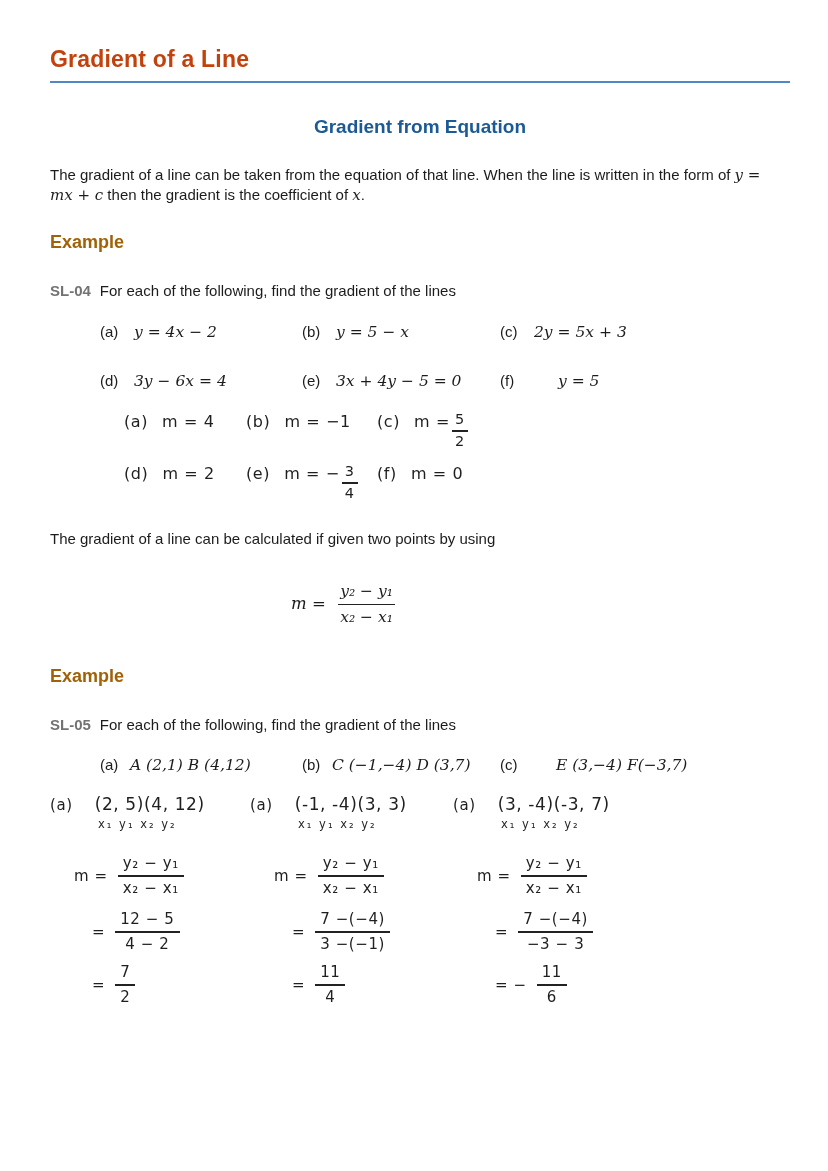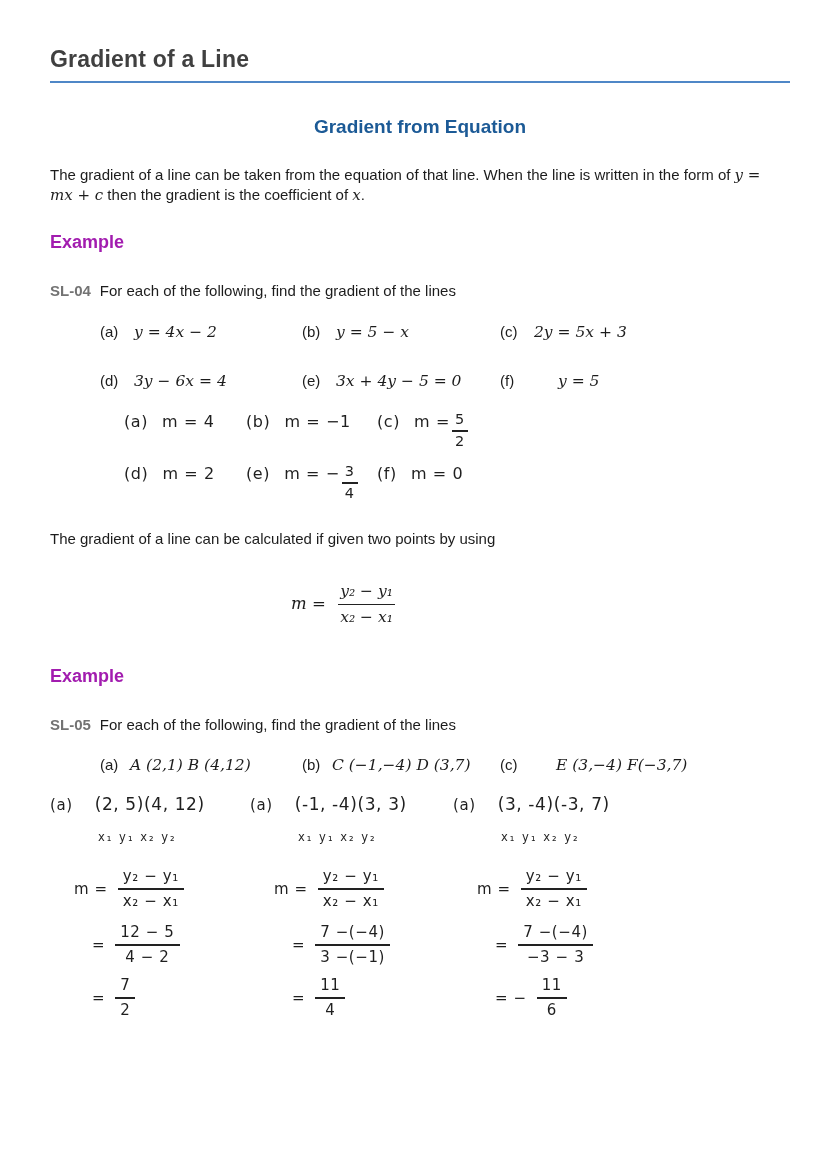--- a/index.html
+++ b/index.html
@@ -13,37 +13,37 @@
     font-family: "Liberation Sans", sans-serif;
     color: #1c1c1c;
     overflow: hidden;
   }
 
   
   .title {
     margin: 0;
     font-size: 23px;
     font-weight: bold;
-    color: #404040;
+    color: #c2410c;
     padding-bottom: 8px;
     border-bottom: 2px solid #4f87c7;
     letter-spacing: 0.2px;
   }
   .sec-heading {
     margin: 33px 0 0 0;
     font-size: 19px;
     font-weight: bold;
     color: #1c5a96;
     text-align: center;
   }
   .example-heading {
     margin: 27px 0 0 0;
     font-size: 18px;
     font-weight: bold;
-    color: #a21caf;
+    color: #a16207;
   }
 
   
   .body-para {
     margin: 27px 0 0 0;
     width: 724px;
     font-size: 15px;
     line-height: 19px;
   }
   .math {
@@ -102,21 +102,21 @@
   .ptscell.c3 .ptsmath { margin-left: 26px; }
 
   
   .workrow { display: flex; margin-top: 20px; }
   .wcol { font-size: 15px; }
   .wcol.c1 { width: 200px; }
   .wcol.c2 { width: 203px; }
   .wcol.c3 { width: 270px; }
   .whead { display: flex; font-size: 17px; }
   .whead .hwlbl { margin-right: 22px; font-size: 15px; padding-top: 2px; }
-  .wcoords { margin: 16px 0 0 48px; font-size: 11.5px; letter-spacing: 2px; }
+  .wcoords { margin: 3px 0 0 48px; font-size: 11.5px; letter-spacing: 2px; }
   .wline { margin-top: 24px; margin-left: 24px; display: flex; align-items: center; }
   .wline .lead { margin-right: 10px; }
   .wline.step { margin-top: 14px; margin-left: 42px; }
   .wline.result { margin-top: 10px; margin-left: 42px; }
   .wfrac { font-size: 15px; line-height: 1.15; }
   .wfrac .num { border-bottom: 2px solid #222; padding: 0 5px 3px 5px; }
   .wfrac .den { padding-top: 3px; }
 </style>
 </head>
 <body>

